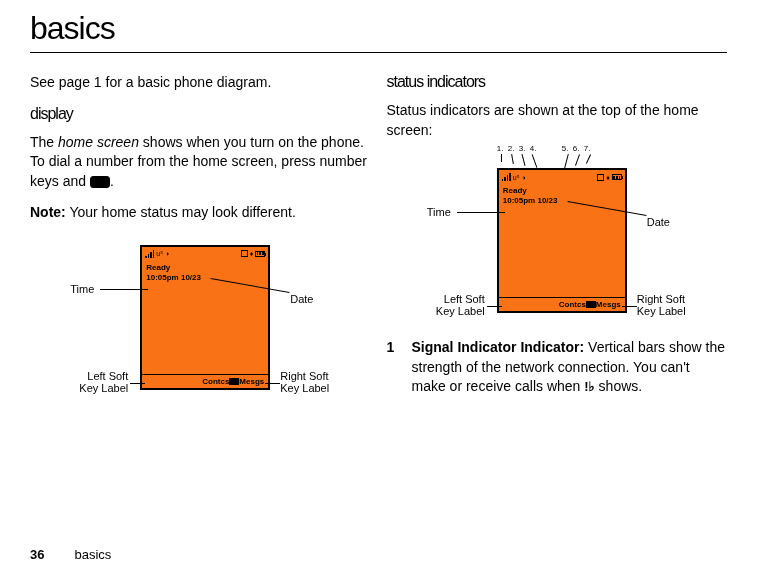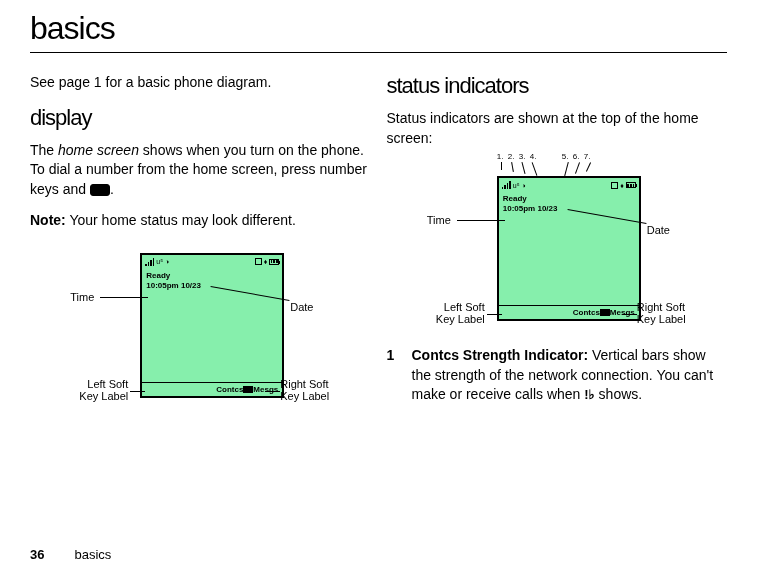--- a/index.html
+++ b/index.html
@@ -29,21 +29,21 @@
     }
     .col {
       flex: 1;
     }
     .body-text {
       font-size: 14px;
       line-height: 1.4;
       margin-bottom: 12px;
     }
     .section-heading {
-      font-size: 22px;
+      font-size: 16px;
       font-weight: normal;
       margin-bottom: 10px;
       letter-spacing: -1px;
     }
     .italic { font-style: italic; }
     .bold { font-weight: bold; }
     .send-icon {
       display: inline-block;
       width: 20px;
       height: 12px;
@@ -60,24 +60,24 @@
     .diagram {
       position: relative;
       width: 300px;
       height: 170px;
       margin: 0 auto 10px;
     }
     .phone-screen {
       position: absolute;
       left: 90px;
       top: 10px;
-      width: 144px;
+      width: 130px;
       height: 145px;
       border: 2px solid black;
-      background: #86efac;
+      background: #f97316;
     }
     .status-bar {
       height: 14px;
       display: flex;
       align-items: center;
       justify-content: space-between;
       padding: 1px 3px;
       font-size: 8px;
     }
     .status-left, .status-right {
@@ -353,21 +353,21 @@
       <div class="line" style="left:80px; top:148px; width:15px;"></div>
 
       <div class="label label-right" style="left:230px; top:135px; white-space:pre-line;">Right Soft
 Key Label</div>
       <div class="line" style="left:215px; top:148px; width:15px;"></div>
     </div>
 
     <div class="list-item">
       <div class="list-num">1</div>
       <div>
-        <span class="bold">Contcs Strength Indicator:</span><span> Vertical bars show the strength of the network connection. You can't make or receive calls when </span><span class="no-signal-icon">!♭</span><span> shows.</span>
+        <span class="bold">Signal Indicator Indicator:</span><span> Vertical bars show the strength of the network connection. You can't make or receive calls when </span><span class="no-signal-icon">!♭</span><span> shows.</span>
       </div>
     </div>
   </div>
 </div>
 
 <div class="footer">
   <span class="page-num">36</span>
   <span class="footer-label">basics</span>
 </div>
 

